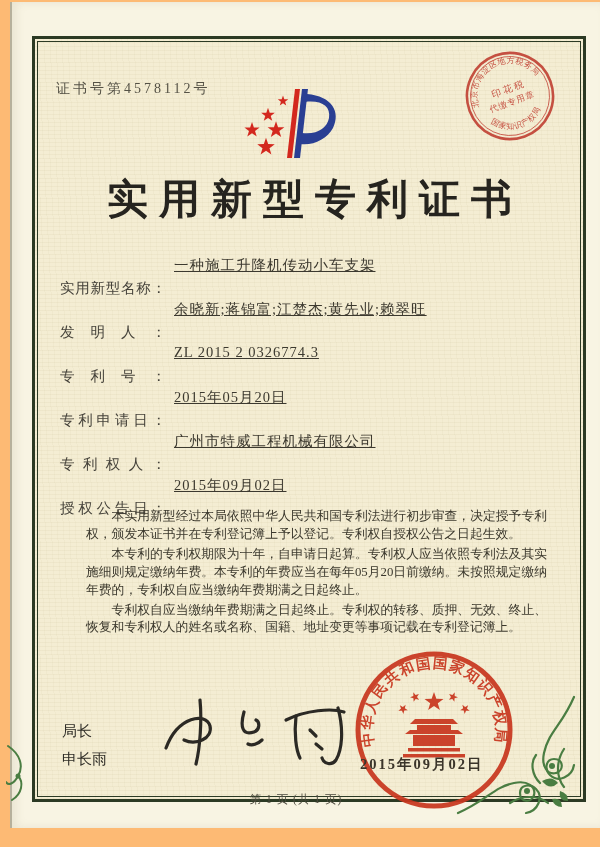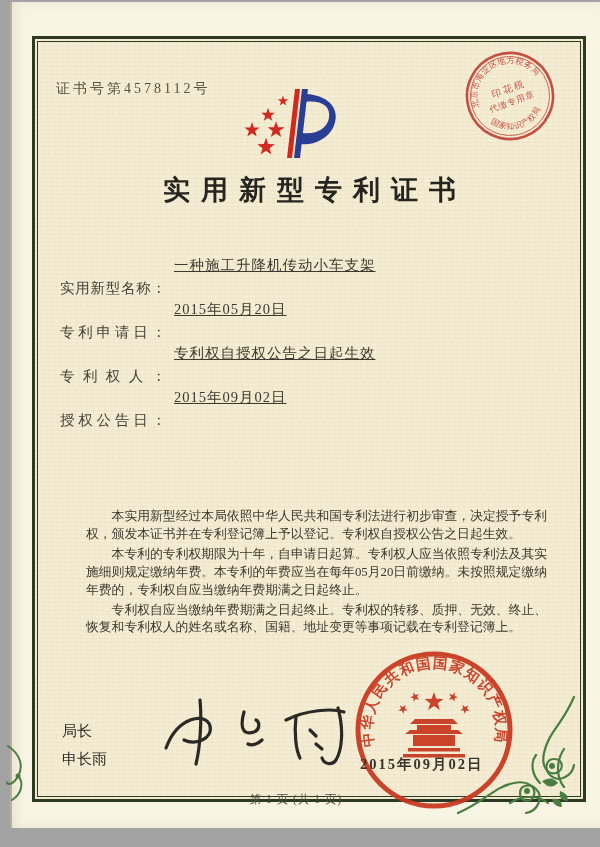--- a/index.html
+++ b/index.html
@@ -1,28 +1,28 @@
 <!DOCTYPE html>
 <html><head>
 <meta charset="utf-8">
 <style>
   html,body{margin:0;padding:0;background:#ffffff;}
-  .page{position:relative;width:600px;height:847px;overflow:hidden;background:#a3a3a3;
+  .page{position:relative;width:600px;height:847px;overflow:hidden;background:#fdba74;
         font-family:"Liberation Serif","DejaVu Serif",serif;}
   .paper{position:absolute;left:10px;top:2px;width:590px;height:826px;
          background:#f8f4e3;border-left:2px solid #b6b09c;
          box-shadow:inset 4px 0 10px rgba(120,110,80,.12);}
   .frame-outer{position:absolute;left:20px;top:34px;right:16px;bottom:26px;
          border:3px solid #2c3a24;background:#f4edd3;
          background-image:
            repeating-linear-gradient(0deg, rgba(186,174,128,.10) 0 1px, rgba(0,0,0,0) 1px 4px),
            repeating-linear-gradient(87deg, rgba(186,174,128,.07) 0 1px, rgba(0,0,0,0) 1px 6px);}
   .frame-inner{position:absolute;left:2px;top:2px;right:2px;bottom:2px;border:1px solid #2c3a24;}
   .cert-no{position:absolute;left:56px;top:80px;font-size:14px;letter-spacing:3px;color:#555246;}
-  .title{position:absolute;left:0;right:0;top:172px;text-align:center;font-size:27px;
+  .title{position:absolute;left:0;right:0;top:172px;text-align:center;font-size:41px;
          font-weight:700;letter-spacing:11px;text-indent:11px;color:#26241f;padding-left:19px;}
   .fields{position:absolute;left:60px;top:256px;right:58px;}
   .field-row{height:24px;margin-bottom:20px;font-size:14.5px;color:#403d32;white-space:nowrap;}
   .field-label{display:inline-block;width:106px;text-align:justify;text-align-last:justify;
          vertical-align:top;color:#45423a;margin-top:23px;}
   .field-value{padding-left:8px;letter-spacing:1px;color:#3c392f;text-decoration:underline;}
   .body-text{position:absolute;left:57px;right:53px;top:508px;font-size:12.8px;
          line-height:1.40;color:#3b382d;text-align:justify;margin-left:29px;}
   .body-text p{margin:0 0 2px 0;text-indent:2em;}
   .sig-block{position:absolute;left:62px;top:706px;font-size:15px;color:#2e2c26;line-height:1.85;margin-top:12px;}
@@ -80,24 +80,30 @@
     <path d="M 70,8 C 95,10 104,26 96,42 C 90,53 76,60 63,58 L 65,47 C 80,49 90,42 92,32 C 94,20 84,14 68,16 Z" fill="#2a3f93"></path>
   </svg>
 
   <div class="title">实用新型专利证书</div>
 
   <div class="fields">
     <div class="field-row">
       <span class="field-label">实用新型名称：</span><span class="field-value">一种施工升降机传动小车支架</span>
     </div>
     <div class="field-row">
+      <span class="field-label">发明人：</span><span class="field-value">余晓新;蒋锦富;江楚杰;黄先业;赖翠旺</span>
+    </div>
+    <div class="field-row">
+      <span class="field-label">专利号：</span><span class="field-value">ZL 2015 2 0326774.3</span>
+    </div>
+    <div class="field-row">
       <span class="field-label">专利申请日：</span><span class="field-value">2015年05月20日</span>
     </div>
     <div class="field-row">
-      <span class="field-label">专利权人：</span><span class="field-value">专利权自授权公告之日起生效</span>
+      <span class="field-label">专利权人：</span><span class="field-value">广州市特威工程机械有限公司</span>
     </div>
     <div class="field-row">
       <span class="field-label">授权公告日：</span><span class="field-value">2015年09月02日</span>
     </div>
   </div>
 
   <div class="body-text">
     <p>本实用新型经过本局依照中华人民共和国专利法进行初步审查，决定授予专利权，颁发本证书并在专利登记簿上予以登记。专利权自授权公告之日起生效。</p>
     <p>本专利的专利权期限为十年，自申请日起算。专利权人应当依照专利法及其实施细则规定缴纳年费。本专利的年费应当在每年05月20日前缴纳。未按照规定缴纳年费的，专利权自应当缴纳年费期满之日起终止。</p>
     <p>专利权自应当缴纳年费期满之日起终止。专利权的转移、质押、无效、终止、恢复和专利权人的姓名或名称、国籍、地址变更等事项记载在专利登记簿上。</p>

